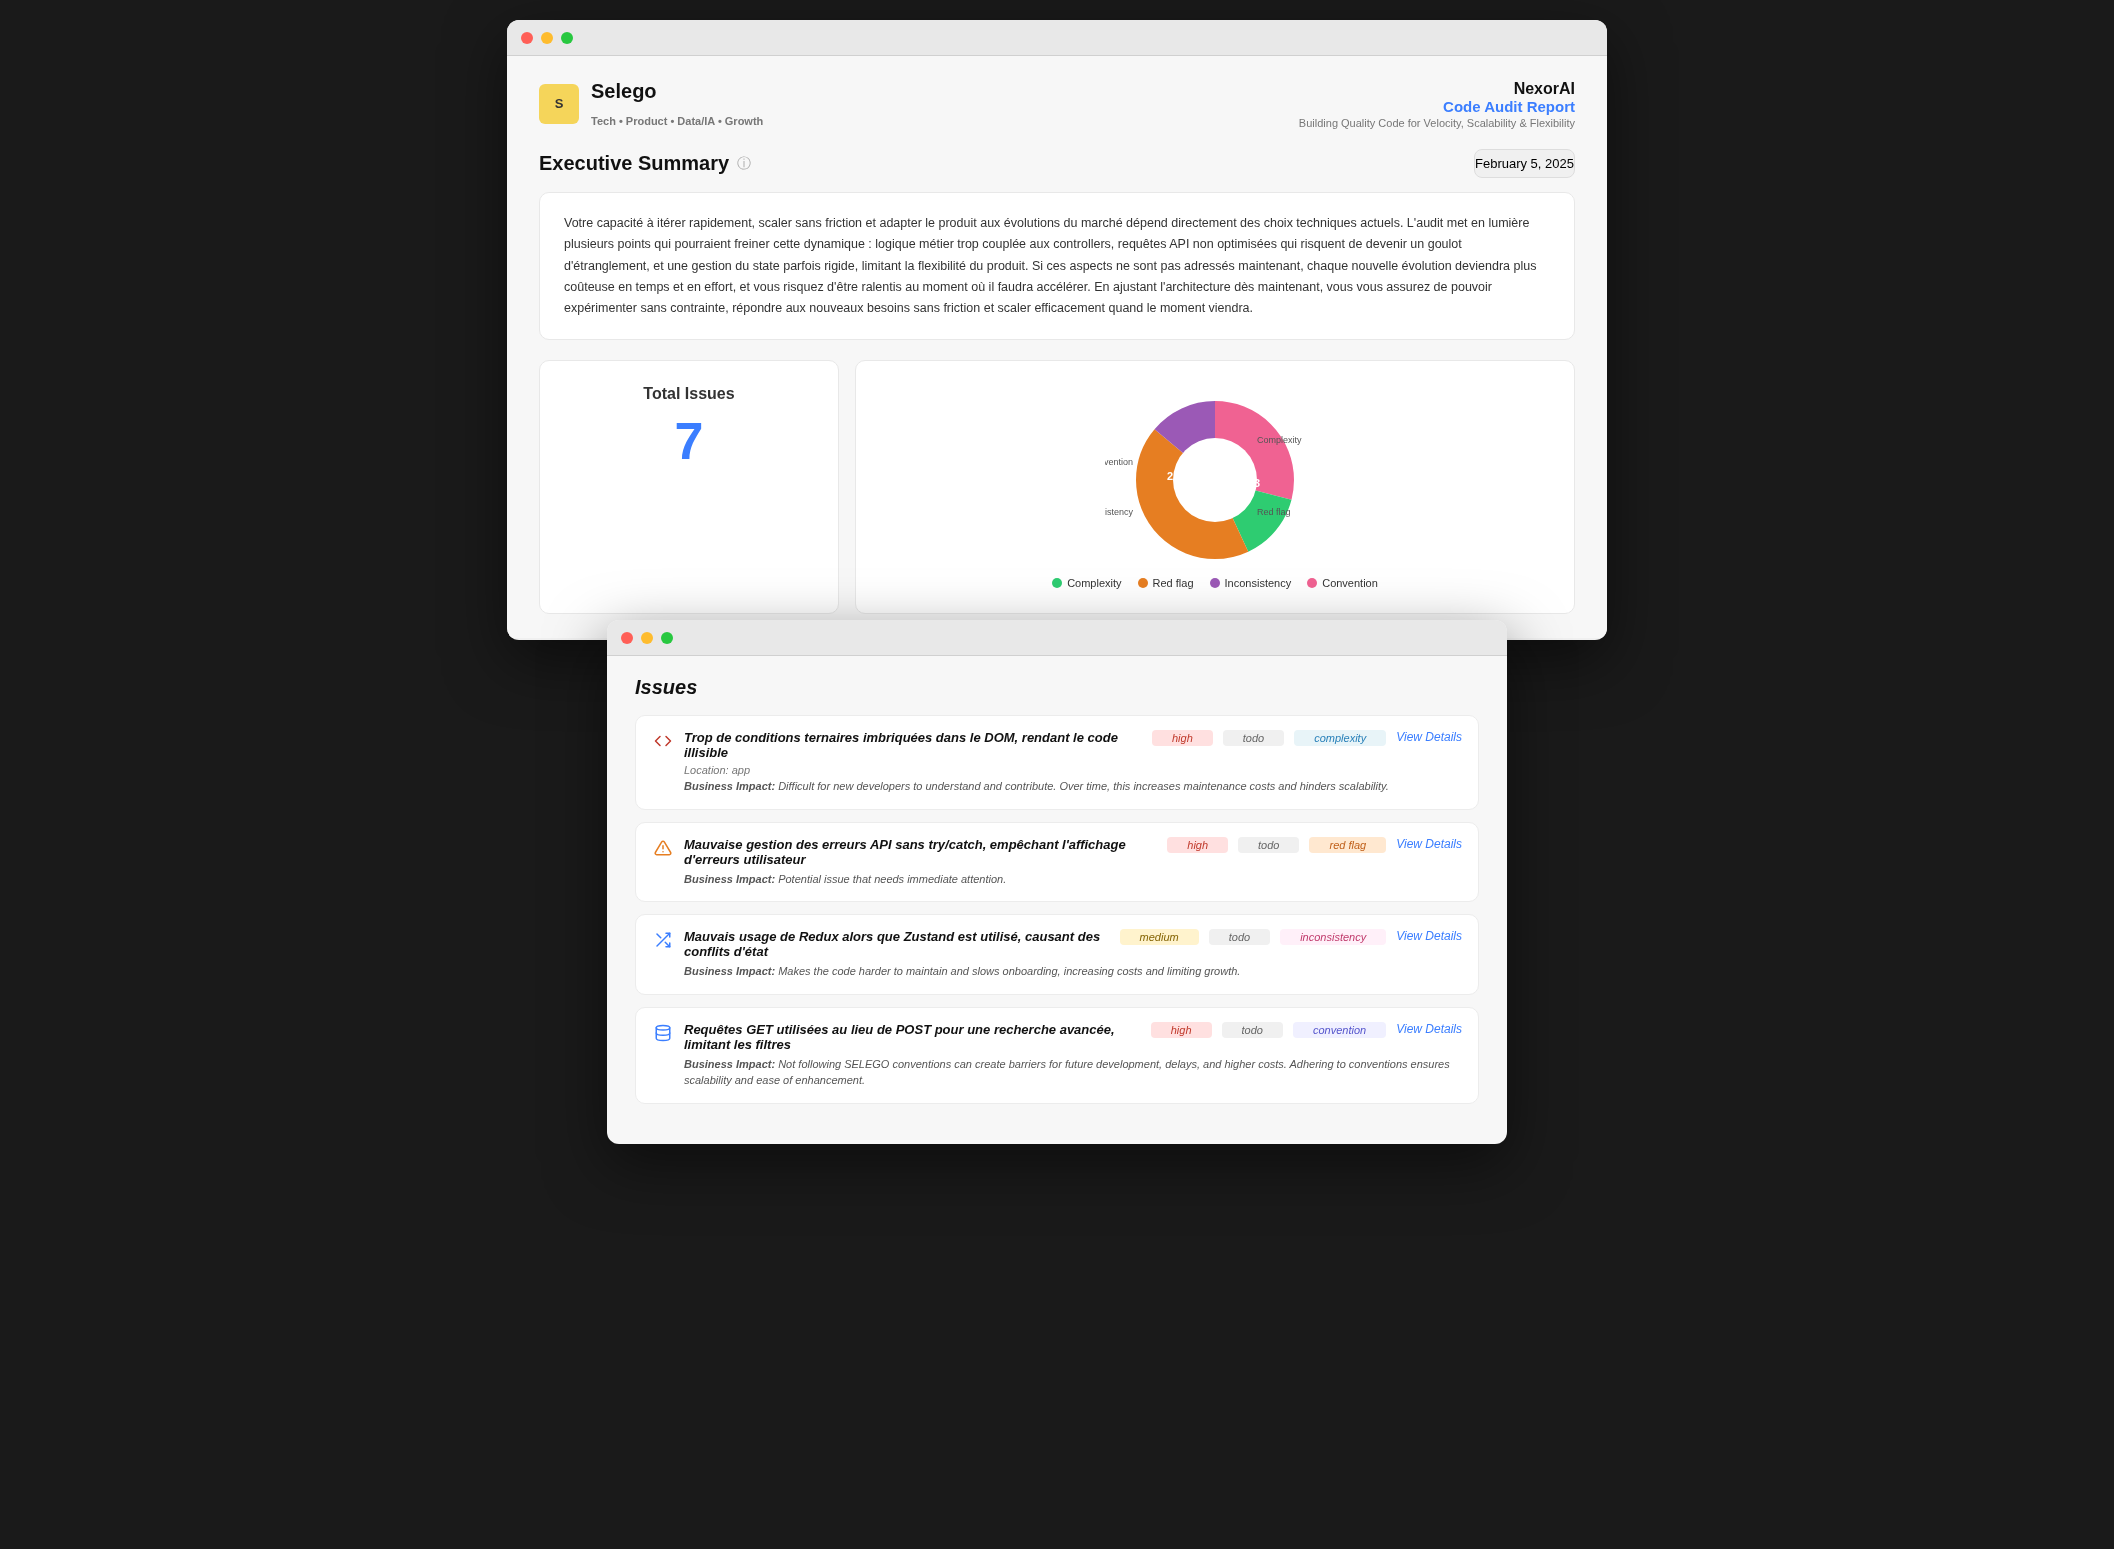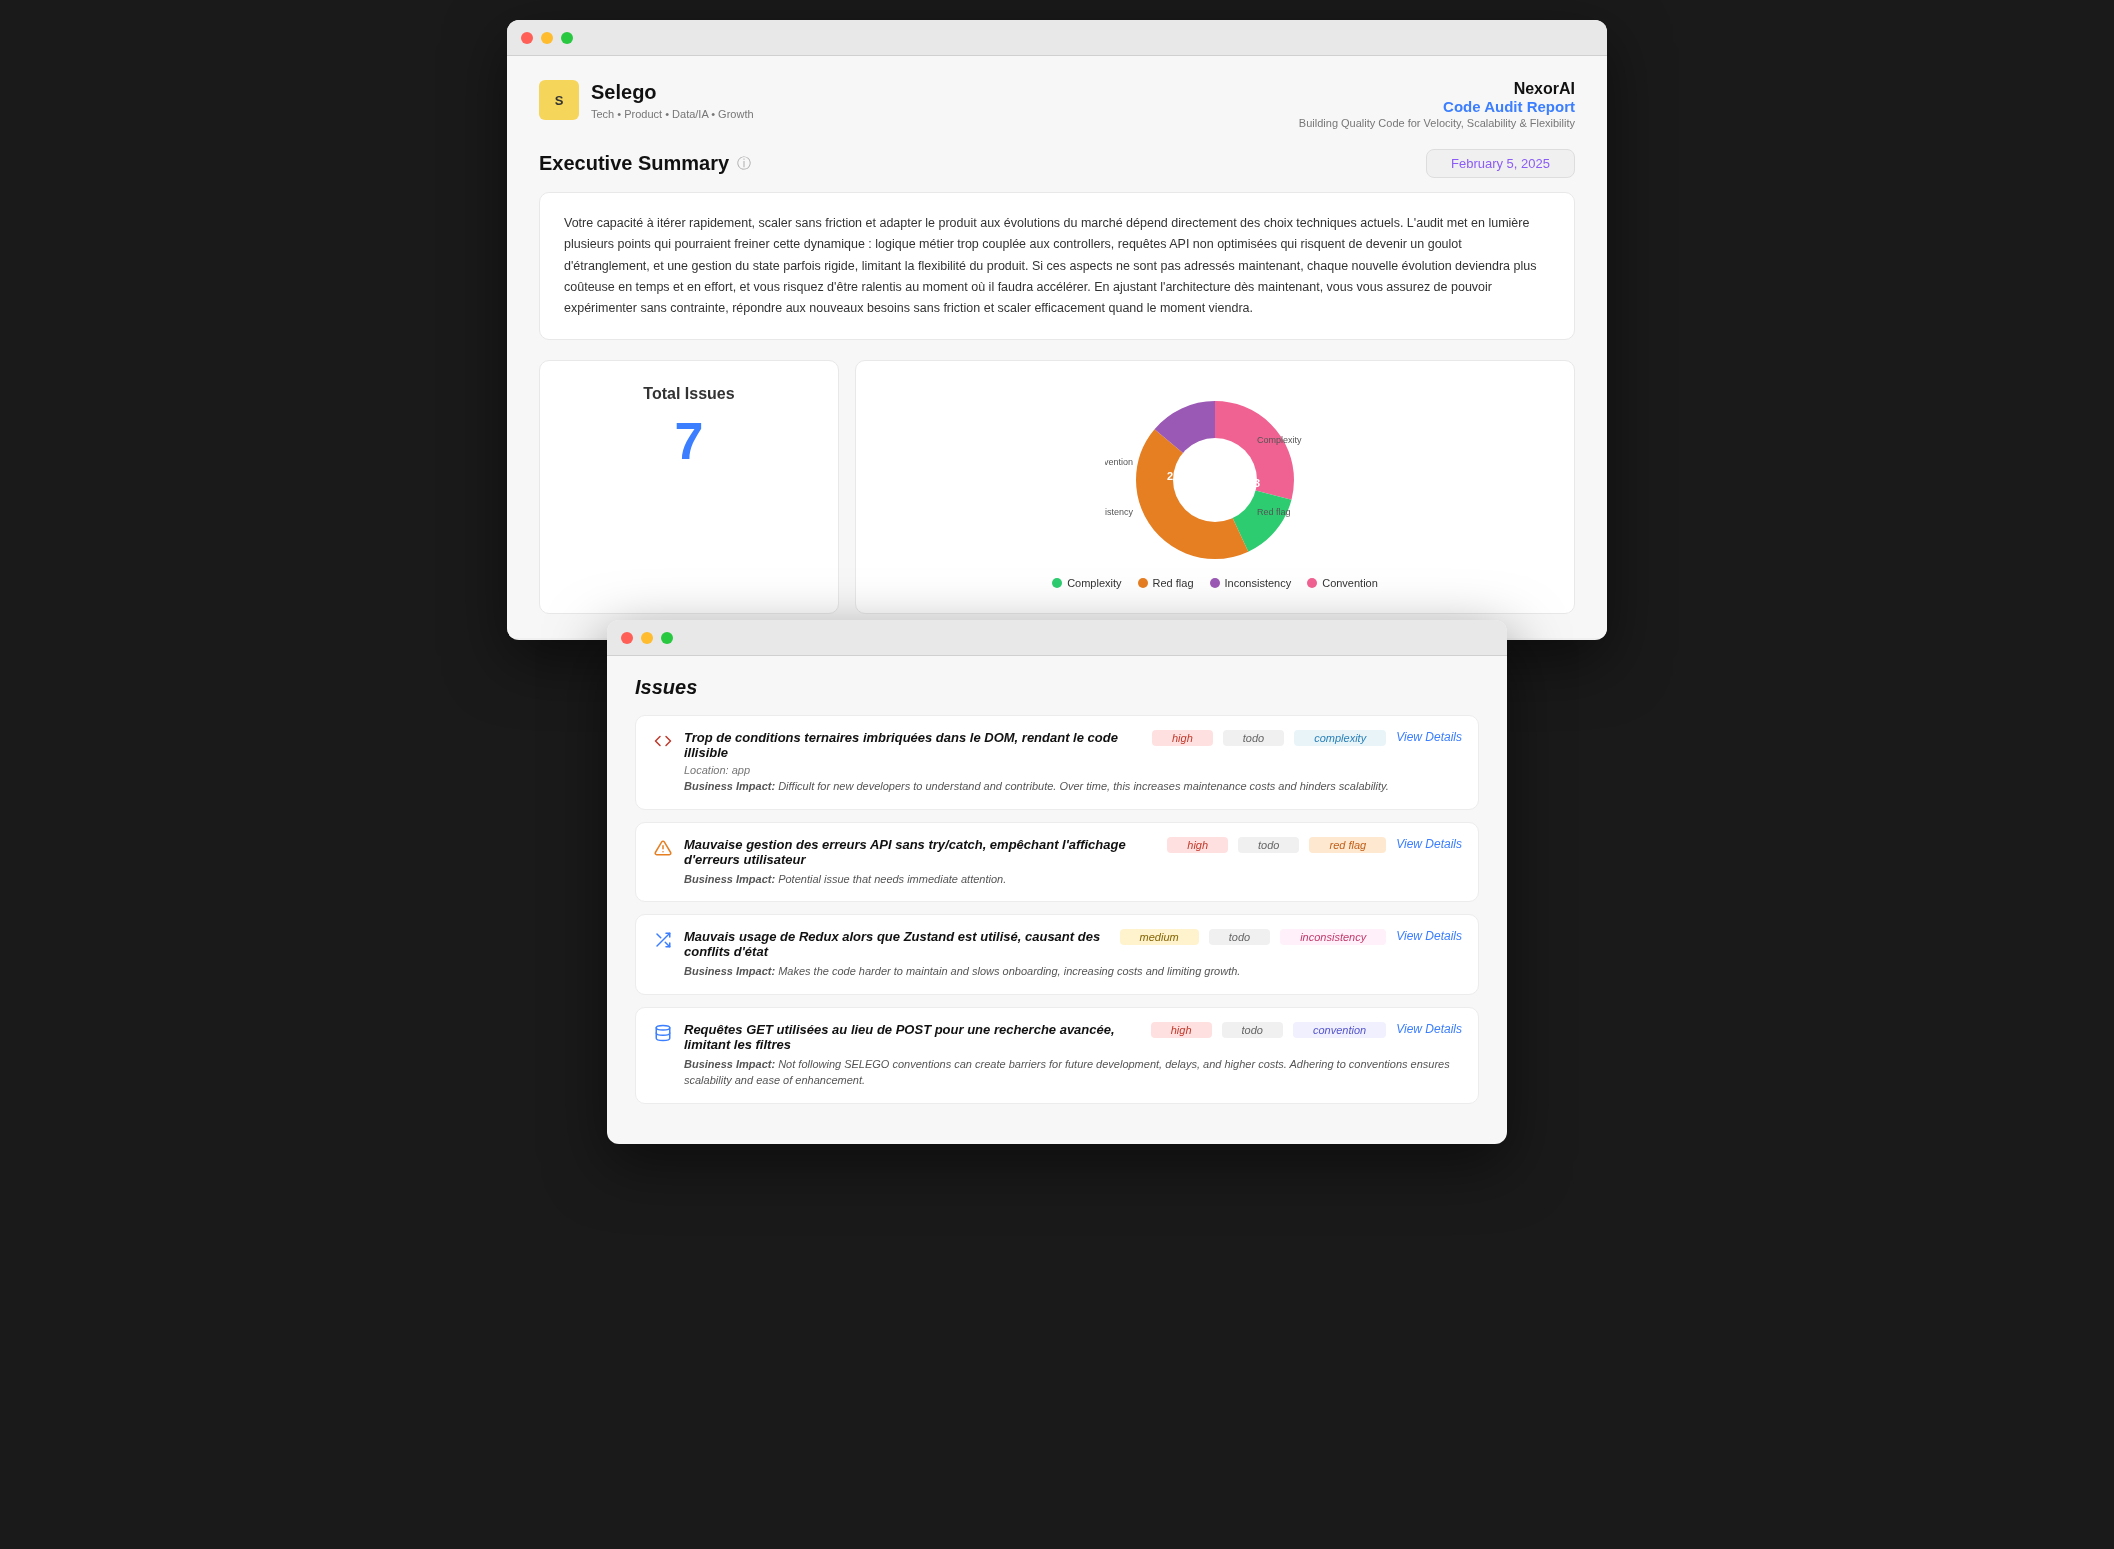--- a/index.html
+++ b/index.html
@@ -54,37 +54,37 @@
       gap: 12px;
     }
     .logo-box {
       width: 40px; height: 40px;
       background: #f5d55a;
       border-radius: 6px;
       display: flex; align-items: center; justify-content: center;
       font-weight: 900; font-size: 13px; color: #333;
     }
     .brand-name { font-size: 20px; font-weight: 700; color: #111; }
-    .brand-sub { font-size: 11px; color: #777; margin-top: 4px; }
+    .brand-sub { font-size: 11px; color: #777; margin-top: 12px; font-weight: bold; }
     .report-info { text-align: right; }
     .report-company { font-size: 16px; font-weight: 700; color: #111; }
     .report-title { font-size: 15px; font-weight: 700; color: #3b7eff; }
     .report-subtitle { font-size: 11px; color: #777; margin-top: 2px; }
 
     .section-header {
       display: flex; align-items: center; gap: 8px; 
     }
     .section-title { font-size: 20px; font-weight: 700; color: #111; }
     .date-badge {
       background: #f0f0f0;
       border: 1px solid #ddd;
       border-radius: 8px;
-      padding: 6px 24px;
+      padding: 6px 0;
       font-size: 13px;
-      color: #8b5cf6;
+      color: #000000;
       font-weight: 500;
     }
     .section-row {
       display: flex; justify-content: space-between; align-items: center; margin-bottom: 14px;
     }
     .summary-box {
       background: #fff;
       border: 1px solid #e8e8e8;
       border-radius: 10px;
       padding: 20px 24px;

